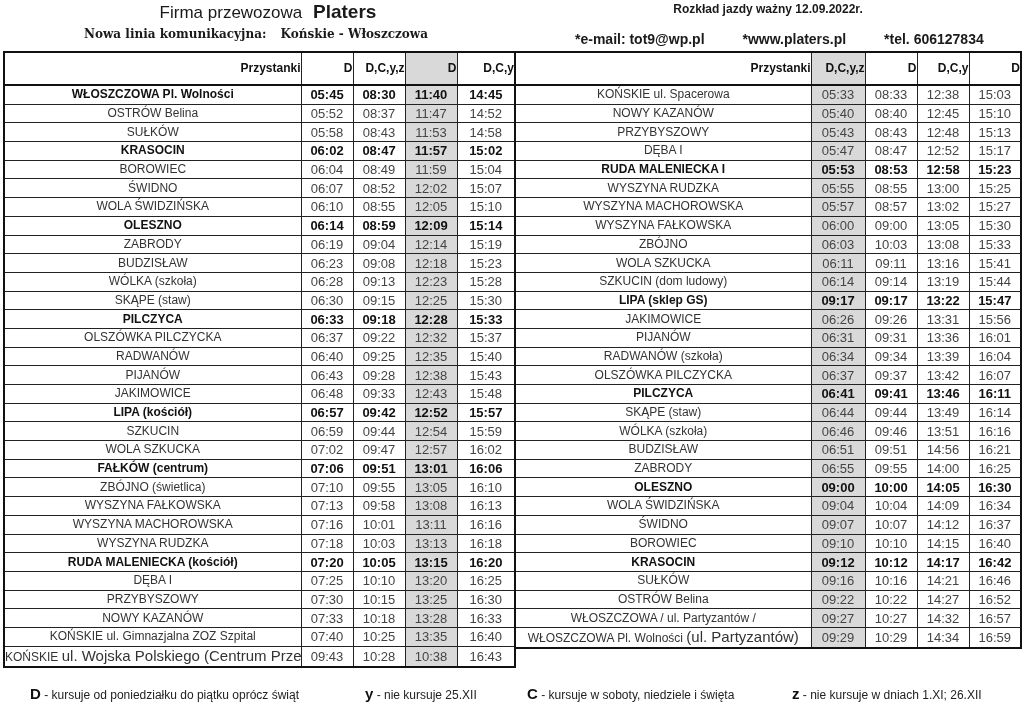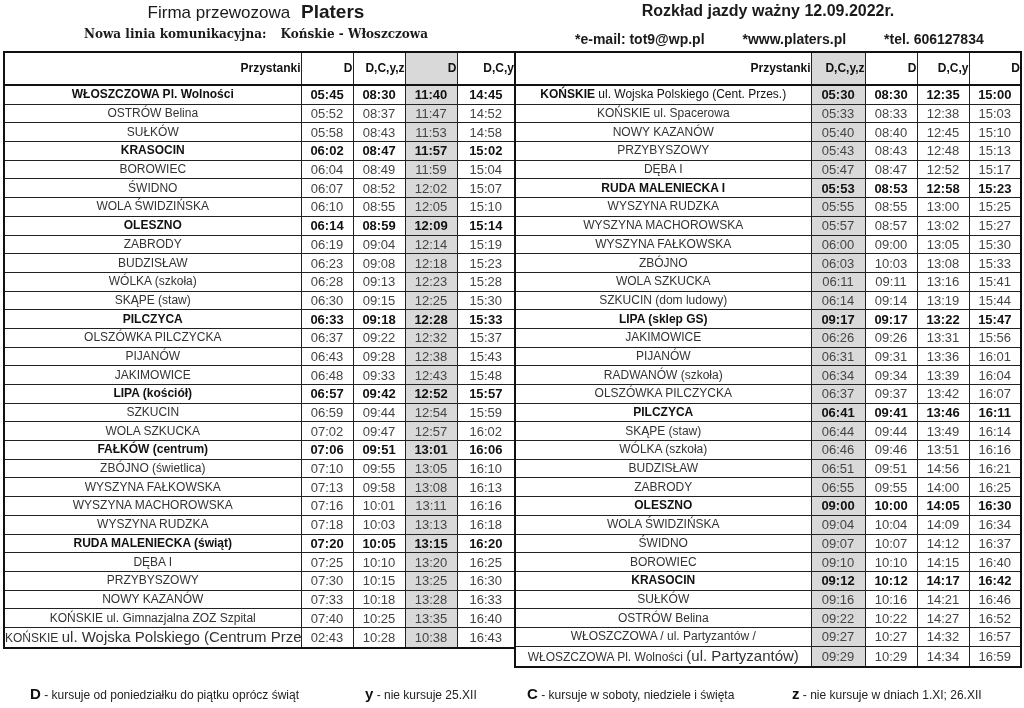--- a/index.html
+++ b/index.html
@@ -1,21 +1,21 @@
 <!DOCTYPE html>
 <html><head>
 <meta charset="utf-8">
 <style>
   html, body { margin: 0; padding: 0; background: #ffffff; }
   body { width: 1024px; height: 708px; position: relative; overflow: hidden; font-family: "Liberation Sans", sans-serif; color: #111; }
-  .title-left { position: absolute; left: 0; width: 512px; top: 1px; text-align: center; font-size: 17px; color: #1a1a1a; }
+  .title-left { position: absolute; left: 0; width: 512px; top: 1px; text-align: center; font-size: 17px; color: #1a1a1a; padding-left: 12px; }
   .title-left .brand { font-weight: bold; font-size: 19px; margin-left: 6px; }
   .subtitle-left { position: absolute; left: 0; width: 512px; top: 27px; text-align: center; font-family: "DejaVu Serif", "Liberation Serif", serif; font-weight: bold; font-size: 12px; color: #1a1a1a; }
   .subtitle-left .route { margin-left: 10px; }
-  .title-right { position: absolute; left: 512px; width: 512px; top: 2px; text-align: center; font-size: 16px; font-weight: bold; color: #1a1a1a; }
+  .title-right { position: absolute; left: 512px; width: 512px; top: 2px; text-align: center; font-size: 12px; font-weight: bold; color: #1a1a1a; }
   .contact-right { position: absolute; left: 575px; top: 31px; font-size: 14px; font-weight: bold; color: #1a1a1a; white-space: nowrap; }
   .contact-right span { margin-right: 34px; }
 
   table.tt { position: absolute; top: 51px; border-collapse: collapse; table-layout: fixed; font-size: 12px; }
   table.tt td, table.tt th { border: 1px solid #222; padding: 0; height: 17.7px; line-height: 17px; text-align: center; white-space: nowrap; overflow: hidden; color: #333; }
   table.tt th { height: 31px; font-weight: bold; color: #111; font-size: 12px; border-bottom: 2px solid #111; text-align: right; }
   table.tt { border: 2px solid #111; }
   table.tt td.time { font-size: 13px; color: #444; }
   table.tt td.stop { font-size: 12px; color: #333; }
   table.tt tr.bold td { font-weight: bold; color: #111; }
@@ -154,20 +154,27 @@
         <td class="time">15:33</td>
       </tr>
       <tr>
         <td class="stop"><span>OLSZÓWKA  PILCZYCKA</span></td>
         <td class="time">06:37</td>
         <td class="time">09:22</td>
         <td class="time shade">12:32</td>
         <td class="time">15:37</td>
       </tr>
       <tr>
+        <td class="stop"><span>RADWANÓW</span></td>
+        <td class="time">06:40</td>
+        <td class="time">09:25</td>
+        <td class="time shade">12:35</td>
+        <td class="time">15:40</td>
+      </tr>
+      <tr>
         <td class="stop"><span>PIJANÓW</span></td>
         <td class="time">06:43</td>
         <td class="time">09:28</td>
         <td class="time shade">12:38</td>
         <td class="time">15:43</td>
       </tr>
       <tr>
         <td class="stop"><span>JAKIMOWICE</span></td>
         <td class="time">06:48</td>
         <td class="time">09:33</td>
@@ -224,21 +231,21 @@
         <td class="time">16:16</td>
       </tr>
       <tr>
         <td class="stop"><span>WYSZYNA RUDZKA</span></td>
         <td class="time">07:18</td>
         <td class="time">10:03</td>
         <td class="time shade">13:13</td>
         <td class="time">16:18</td>
       </tr>
       <tr class="bold">
-        <td class="stop"><span>RUDA MALENIECKA  (świąt)</span></td>
+        <td class="stop"><span>RUDA MALENIECKA  (kościół)</span></td>
         <td class="time">07:20</td>
         <td class="time">10:05</td>
         <td class="time shade">13:15</td>
         <td class="time">16:20</td>
       </tr>
       <tr>
         <td class="stop"><span>DĘBA I</span></td>
         <td class="time">07:25</td>
         <td class="time">10:10</td>
         <td class="time shade">13:20</td>
@@ -260,21 +267,21 @@
       </tr>
       <tr>
         <td class="stop"><span>KOŃSKIE ul. Gimnazjalna ZOZ Szpital</span></td>
         <td class="time">07:40</td>
         <td class="time">10:25</td>
         <td class="time shade">13:35</td>
         <td class="time">16:40</td>
       </tr>
       <tr>
         <td class="stop"><span>KOŃSKIE</span> <span class="small" style="font-weight: normal;">ul. Wojska Polskiego (Centrum Przesiadkowe)</span></td>
-        <td class="time">02:43</td>
+        <td class="time">09:43</td>
         <td class="time">10:28</td>
         <td class="time shade">10:38</td>
         <td class="time">16:43</td>
       </tr>
     </tbody>
 </table>
 
 <table class="tt" id="tbl-right">
   <colgroup>
       <col style="width:296px">
@@ -286,27 +293,20 @@
   <thead>
       <tr>
         <th>Przystanki</th>
         <th class="shade">D,C,y,z</th>
         <th>D</th>
         <th>D,C,y</th>
         <th>D</th>
       </tr>
     </thead>
   <tbody>
-      <tr class="bold">
-        <td class="stop"><span>KOŃSKIE</span> <span style="font-weight: normal;">ul. Wojska Polskiego (Cent. Przes.)</span></td>
-        <td class="time shade">05:30</td>
-        <td class="time">08:30</td>
-        <td class="time">12:35</td>
-        <td class="time">15:00</td>
-      </tr>
       <tr>
         <td class="stop"><span>KOŃSKIE ul. Spacerowa</span></td>
         <td class="time shade">05:33</td>
         <td class="time">08:33</td>
         <td class="time">12:38</td>
         <td class="time">15:03</td>
       </tr>
       <tr>
         <td class="stop"><span>NOWY KAZANÓW</span></td>
         <td class="time shade">05:40</td>

